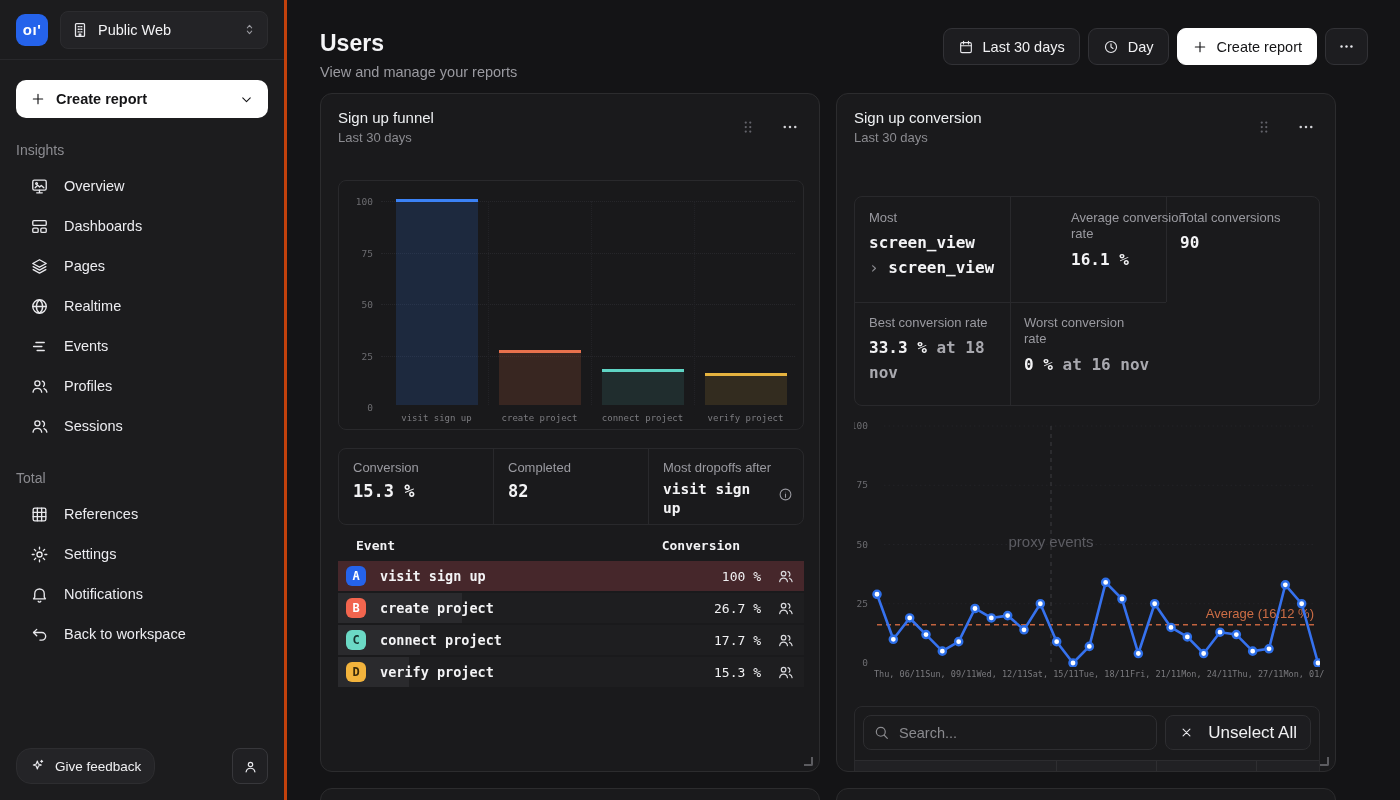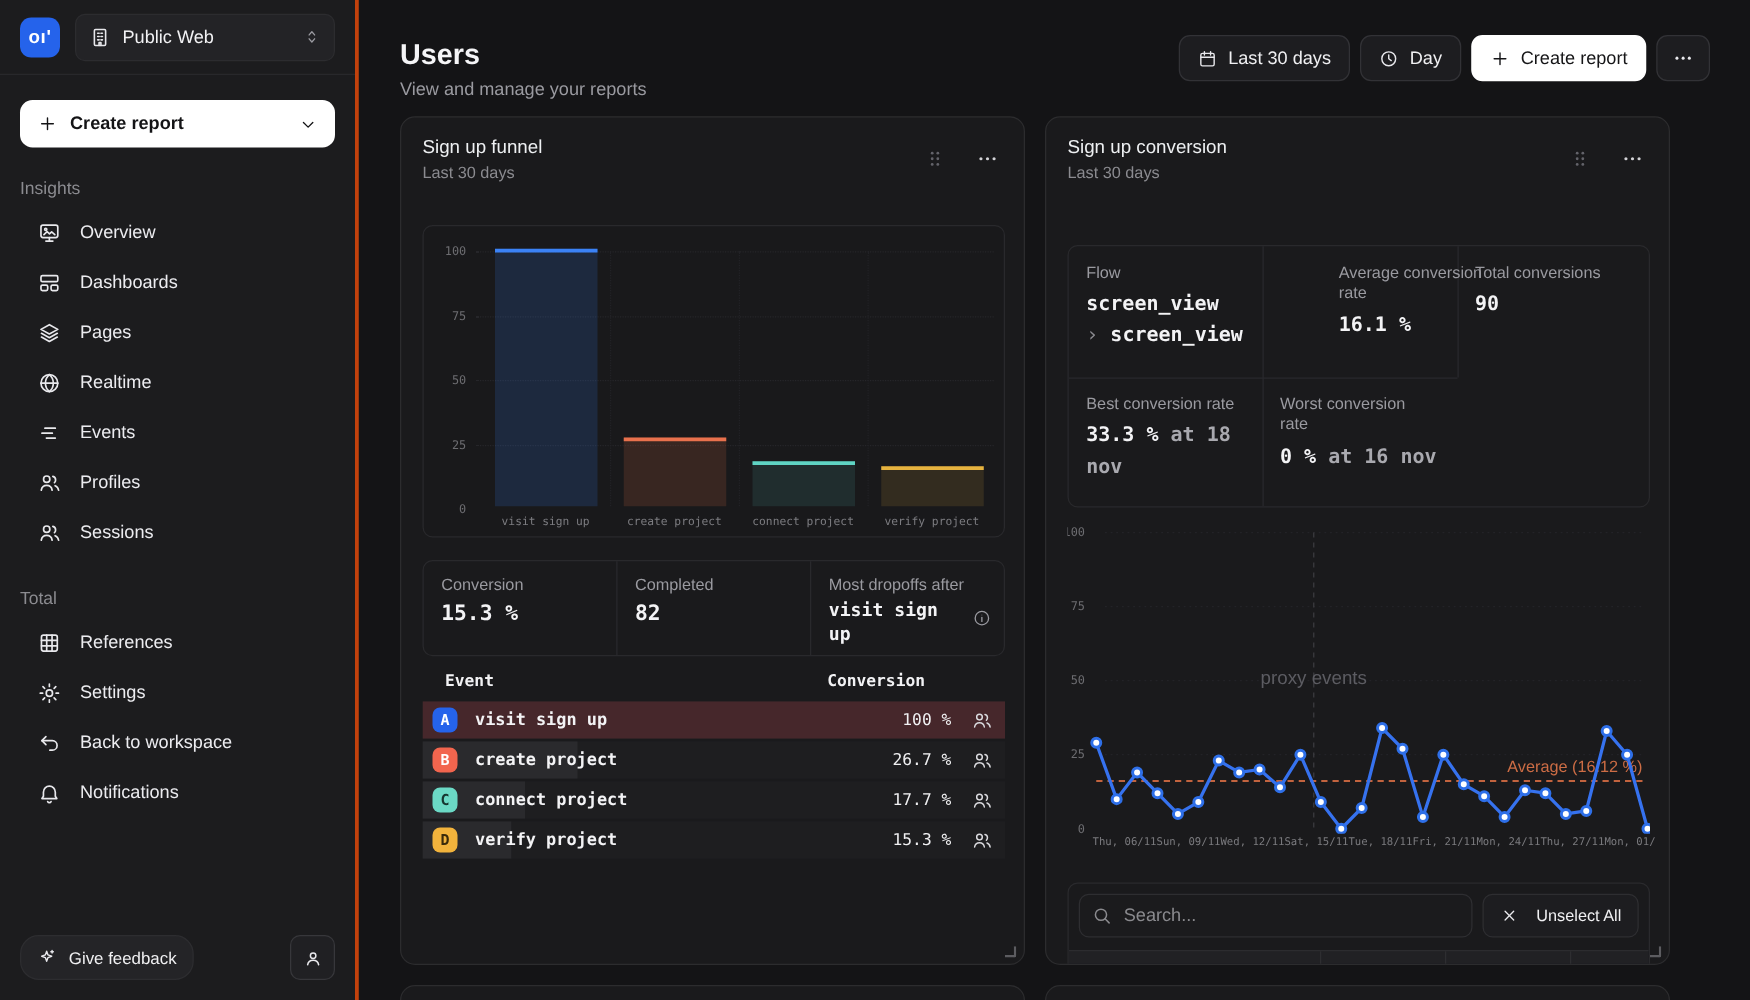--- a/index.html
+++ b/index.html
@@ -121,21 +121,21 @@
     border:1px solid #2a2a2d; border-radius:8px; overflow:hidden; }
   .search-row { display:flex; gap:8px; padding:8px; }
   .search-input-wrap { flex:1; position:relative; }
   .search-input-wrap .ic { position:absolute; left:10px; top:9px; color:#8a8a8e; }
   .search-input { width:100%; height:35px; background:#1b1b1d; border:1px solid #2e2e31;
     border-radius:8px; padding:0 10px 0 35px; color:#d6d6da; font-size:14.5px;
     font-family:inherit; outline:none; }
   .search-input::placeholder { color:#8a8a8e; }
   .unselect-btn { height:35px; display:flex; align-items:center; gap:14px; padding:0 13px;
     background:#1d1d20; border:1px solid #2e2e31; border-radius:8px; color:#f0f0f2;
-    font-size:13px; font-weight:500; font-family:inherit; cursor:pointer; }
+    font-size:17px; font-weight:500; font-family:inherit; cursor:pointer; }
   .clipped-row { position:absolute; left:0; right:0; top:53px; height:21px;
     background:#212124; border-top:1px solid #2c2c2f; }
   .clipped-row i { position:absolute; top:0; bottom:0; width:1px; background:#2e2e31; }
 
   .stub { position:absolute; top:788px; width:500px; height:30px; background:#1a1a1c;
     border:1px solid #2c2c2e; border-radius:12px; }
 </style>
 </head>
 <body>
 
@@ -260,34 +260,34 @@
             <svg viewBox="0 0 24 24" width="19" height="19" fill="none" stroke="currentColor" stroke-width="1.7" stroke-linecap="round" stroke-linejoin="round">
               <circle cx="12" cy="12" r="3.2"></circle>
               <path d="M12 2.8v2.4M12 18.8v2.4M2.8 12h2.4M18.8 12h2.4M5.5 5.5l1.7 1.7M16.8 16.8l1.7 1.7M18.5 5.5l-1.7 1.7M7.2 16.8l-1.7 1.7"></path>
             </svg>
           </span>
           <span class="nav-label">Settings</span>
         </div>
         <div class="nav-item">
           <span class="ic">
             <svg viewBox="0 0 24 24" width="19" height="19" fill="none" stroke="currentColor" stroke-width="1.7" stroke-linecap="round" stroke-linejoin="round">
+              <path d="M18 11a6 6 0 1 0-12 0v4.2L4.5 17.5h15L18 15.2Z"></path>
+              <path d="M10.3 20.5a1.9 1.9 0 0 0 3.4 0"></path>
+            </svg>
+          </span>
+          <span class="nav-label">Notifications</span>
+        </div>
+        <div class="nav-item">
+          <span class="ic">
+            <svg viewBox="0 0 24 24" width="19" height="19" fill="none" stroke="currentColor" stroke-width="1.7" stroke-linecap="round" stroke-linejoin="round">
               <path d="M4.5 9.5H15a4.8 4.8 0 0 1 0 9.6h-2.5"></path>
               <path d="M8.5 5.5l-4 4 4 4"></path>
             </svg>
           </span>
           <span class="nav-label">Back to workspace</span>
-        </div>
-        <div class="nav-item">
-          <span class="ic">
-            <svg viewBox="0 0 24 24" width="19" height="19" fill="none" stroke="currentColor" stroke-width="1.7" stroke-linecap="round" stroke-linejoin="round">
-              <path d="M18 11a6 6 0 1 0-12 0v4.2L4.5 17.5h15L18 15.2Z"></path>
-              <path d="M10.3 20.5a1.9 1.9 0 0 0 3.4 0"></path>
-            </svg>
-          </span>
-          <span class="nav-label">Notifications</span>
         </div>
       </div>
   </div>
   <div class="side-bottom">
     <button class="feedback-btn">
       <span class="ic">
           <svg viewBox="0 0 24 24" width="16" height="16" fill="none" stroke="currentColor" stroke-width="1.7" stroke-linecap="round" stroke-linejoin="round">
             <path d="m11 4.5 1.6 4.4 4.4 1.6-4.4 1.6L11 16.5l-1.6-4.4L5 10.5l4.4-1.6Z"></path>
             <path d="M17.5 3.5v3M16 5h3"></path>
           </svg>
@@ -515,21 +515,21 @@
           </g>
         </svg>
       </span>
   </div>
 
   <div class="cgrid">
     <div class="v1"></div>
       <div class="v2"></div>
       <div class="h1"></div>
     <div class="ccell" style="left:0;top:0;width:155px;">
-      <div class="statlabel">Flow</div>
+      <div class="statlabel">Most</div>
       <div class="cvalue mono">
         <span>screen_view</span><br>
         <span class="chev">›</span>
         <span>screen_view</span>
       </div>
     </div>
     <div class="ccell" style="left:171px;top:0;width:156px;margin-left:31px;">
       <div class="statlabel" style="max-width:120px">Average conversion rate</div>
       <div class="cvalue mono">16.1 %</div>
     </div>

